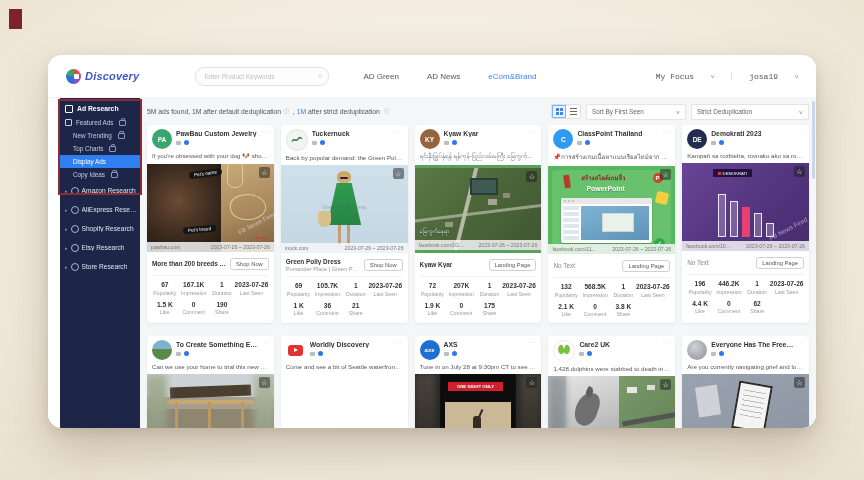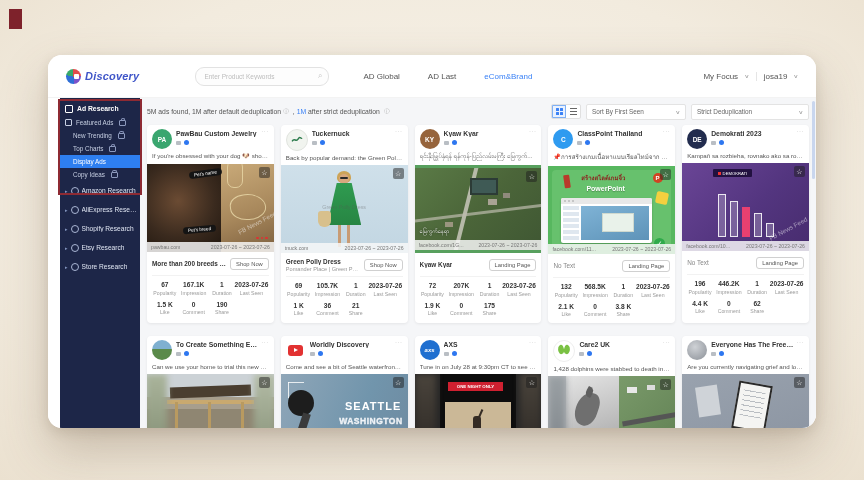--- a/index.html
+++ b/index.html
@@ -22,21 +22,21 @@
   .logo-pie::after{content:"";position:absolute;right:2px;top:5px;width:5px;height:5px;background:#fff;border-radius:1px;}
   .logo-text{font-size:11px;font-weight:bold;font-style:italic;color:#3f55c8;letter-spacing:.2px;}
   .search{margin-left:56px;width:120px;height:17px;border:1px solid #e2e2e2;border-radius:9px;
     display:flex;align-items:center;padding:0 6px;background:#fdfdfd;}
   .search input{border:0;outline:0;background:transparent;font-size:6.5px;color:#666;width:100%;font-family:inherit;}
   .search input::placeholder{color:#bdbdbd;}
   .search-glyph{font-size:8px;color:#bbb;line-height:1;}
   .nav{display:flex;gap:28px;margin-left:34px;font-size:8px;color:#555;}
   .nav-item{cursor:pointer;white-space:nowrap;}
   .nav-item.active{color:#3b82f6;}
-  .header-right{margin-left:auto;display:flex;align-items:center;gap:7px;font-size:8px;color:#555;}
+  .header-right{margin-left:auto;display:flex;align-items:center;gap:17px;font-size:8px;color:#555;font-family:Liberation Mono, monospace;}
   .caret{font-size:5px;color:#9a9a9a;transform:scaleX(1.4);display:inline-block;}
   .hdr-divider{width:1px;height:9px;background:#e5e5e5;}
 
   
   .app-body{display:flex;height:331px;background:#fff;}
 
   
   .sidebar{width:80px;margin-left:12px;background:#1d2648;position:relative;flex-shrink:0;padding-top:3px;}
   .annotation-box{position:absolute;left:-2px;top:1px;width:80px;height:92px;border:2px solid #8e2a33;z-index:2;pointer-events:none;}
   .side-main{display:flex;align-items:center;gap:4px;height:15px;padding-left:5px;color:#fff;font-size:6.8px;font-weight:bold;}
@@ -244,22 +244,22 @@
     <div class="app-header">
       <div class="logo">
         <span class="logo-pie"></span>
         <span class="logo-text">Discovery</span>
       </div>
       <div class="search">
         <input type="text" placeholder="Enter Product Keywords" style="">
         <span class="search-glyph">⌕</span>
       </div>
       <div class="nav">
-        <span class="nav-item">AD Global</span>
-        <span class="nav-item">AD Last</span>
+        <span class="nav-item">AD Green</span>
+        <span class="nav-item">AD News</span>
         <span class="nav-item active">eCom&amp;Brand</span>
       </div>
       <div class="header-right">
         <span>My Focus</span>
         <span class="caret">∨</span>
         <span class="hdr-divider"></span>
         <span>josa19</span>
         <span class="caret">∨</span>
       </div>
     </div>
@@ -762,29 +762,20 @@
               <div class="head-info">
                 <div class="card-title">Worldly Discovery</div>
                 <div class="plat-icons">
                   <span class="pi-feed"></span>
                   <span class="pi-fb"></span>
                 </div>
               </div>
               <span class="more">···</span>
             </div>
             <div class="ad-text">Come and see a bit of Seattle waterfront an...</div>
-            <div class="media b2">
-              <span class="fav">☆</span>
-              <div class="abs b2-hose"></div>
-              <div class="abs b2-hose2"></div>
-              <div class="abs b2-ret1"></div>
-              <div class="abs b2-ret2"></div>
-              <span class="abs b2-t1">SEATTLE</span>
-              <span class="abs b2-t2">WASHINGTON</span>
-            </div>
           </div>
 
           <div class="card">
             <div class="card-head">
               <span class="avatar av-axs">axs</span>
               <div class="head-info">
                 <div class="card-title">AXS</div>
                 <div class="plat-icons">
                   <span class="pi-feed"></span>
                   <span class="pi-fb"></span>

